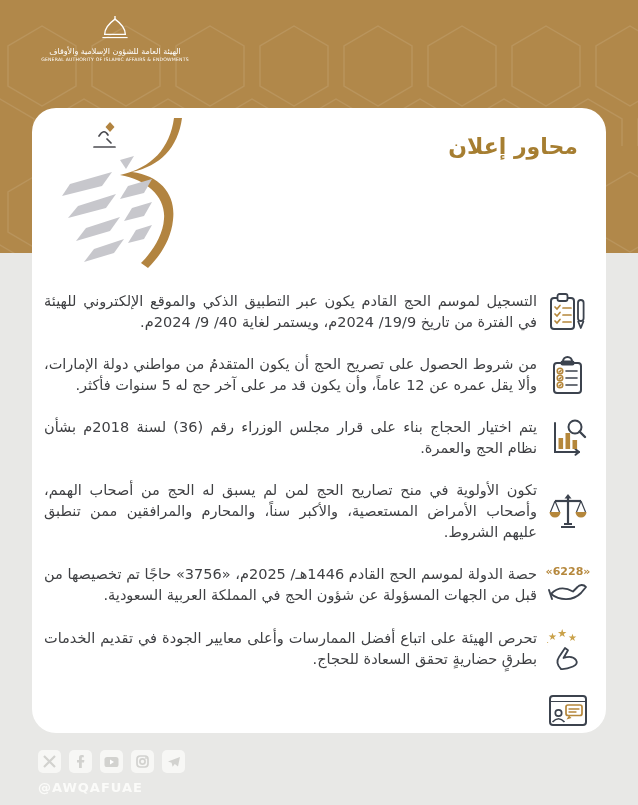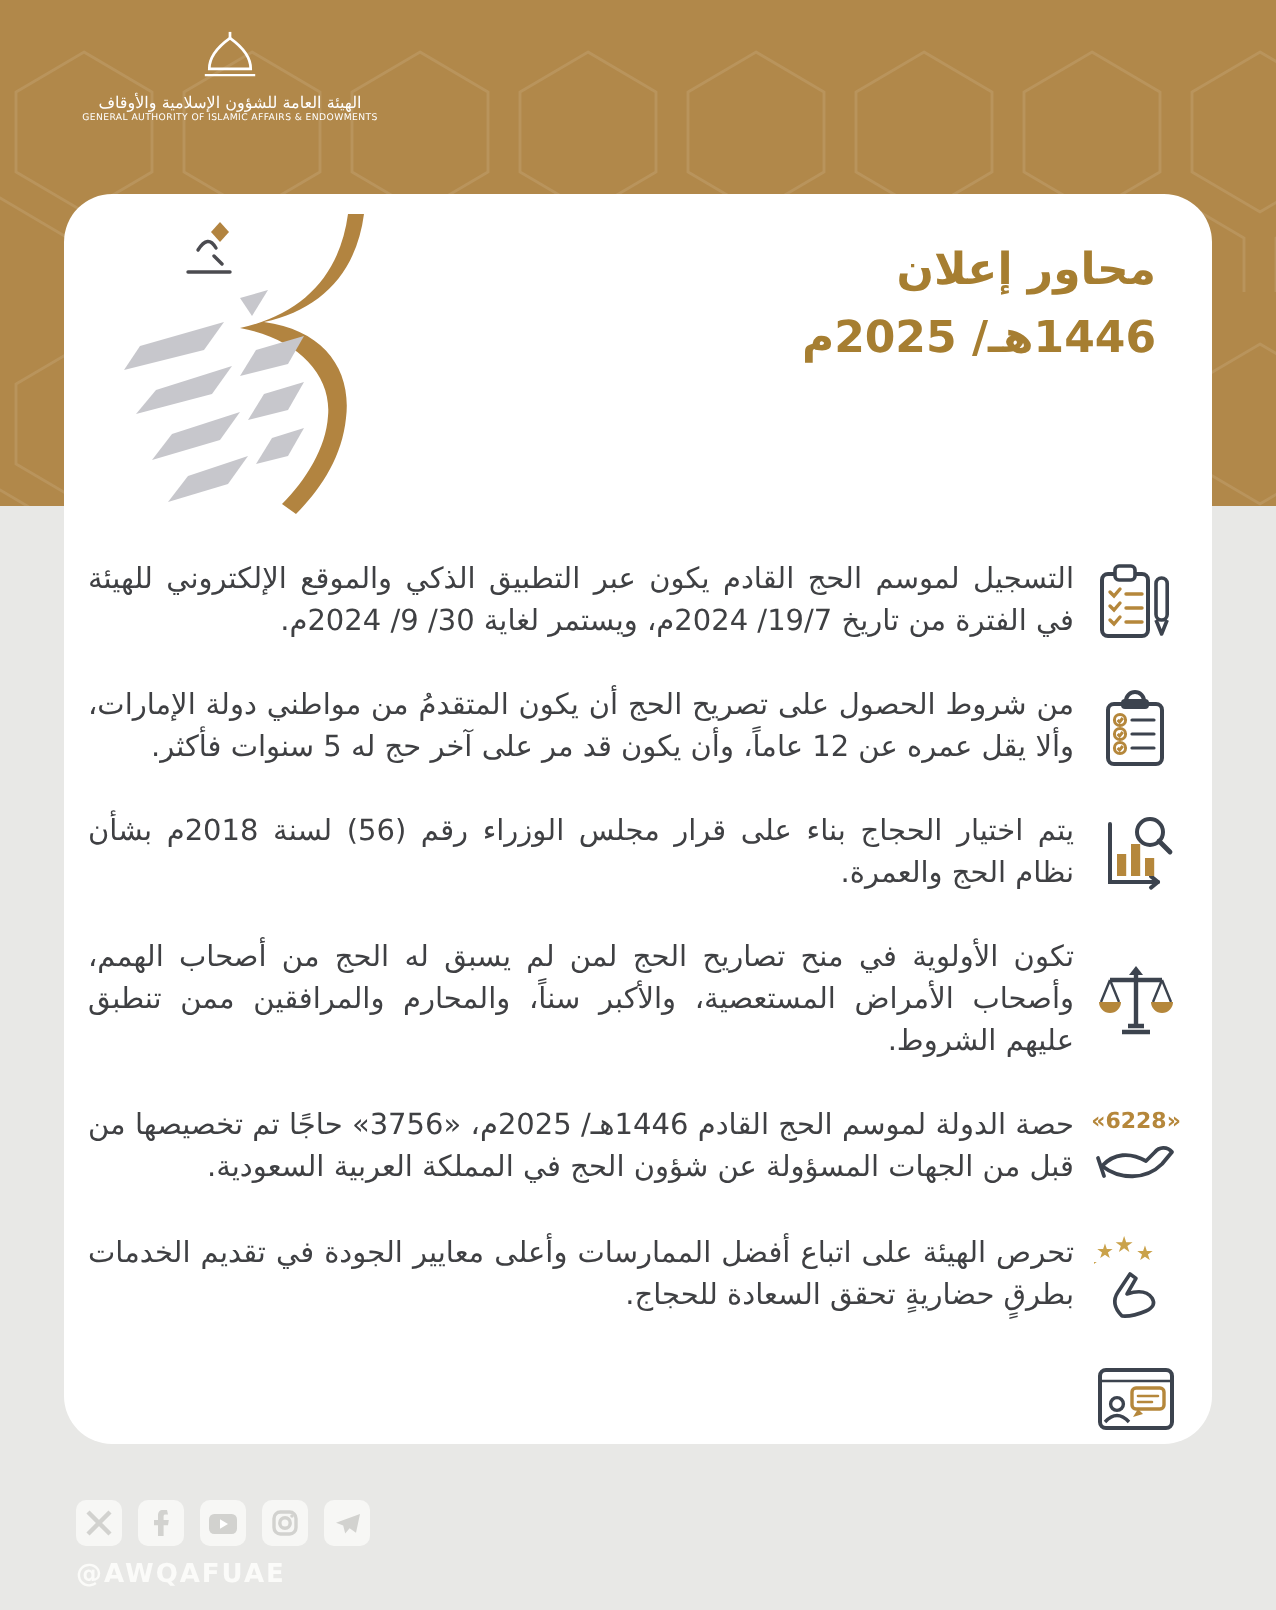--- a/index.html
+++ b/index.html
@@ -7,21 +7,21 @@
     position:relative;width:638px;height:805px;overflow:hidden;
     background:#e8e8e6;font-family:"DejaVu Sans",sans-serif;
   }
   .gold-band{position:absolute;top:0;left:0;width:638px;height:253px;background:#b1884a;}
   .gold-band svg{display:block;}
   
   .brand{position:absolute;top:14px;left:30px;width:170px;display:flex;flex-direction:column;align-items:center;color:#fff;}
   .brand-ar{font-size:8px;margin-top:3px;white-space:nowrap;text-align:right;}
   .brand-en{font-size:4.6px;letter-spacing:.2px;margin-top:1px;white-space:nowrap;}
   
-  .card{position:absolute;left:32px;top:97px;width:574px;height:625px;background:#ffffff;border-radius:24px;}
+  .card{position:absolute;left:32px;top:108px;width:574px;height:625px;background:#ffffff;border-radius:24px;}
   .hajj-logo{position:absolute;top:8px;left:8px;}
   .title{
     position:absolute;top:22px;right:28px;direction:rtl;text-align:right;
     color:#a67e31;font-weight:bold;font-size:22px;line-height:34px;
   }
   .title div{white-space:nowrap;}
   .bullets{
     position:absolute;top:183px;right:14px;left:12px;direction:rtl;
     display:flex;flex-direction:column;gap:21px;
   }
@@ -83,21 +83,20 @@
         <polygon points="38,90 76,78 66,92 28,102"></polygon>
         <polygon points="92,92 112,86 104,100 84,105"></polygon>
         <polygon points="46,112 80,101 70,115 36,125"></polygon>
         <polygon points="96,114 112,109 104,123 88,127"></polygon>
         <polygon points="54,133 84,123 74,137 44,146"></polygon>
       </g>
     </svg>
 
     <div class="title" dir="rtl">
       <div>محاور إعلان</div>
-      <div>1446هـ/ 2025م</div>
     </div>
 
     <div class="bullets" dir="rtl">
 
       <div class="bullet">
         <span class="bullet-icon">
           <svg width="40" height="42" viewBox="0 0 40 42">
             <rect x="3" y="7" width="23" height="31" rx="3" fill="none" stroke="#3c434e" stroke-width="2"></rect>
             <rect x="9.5" y="3" width="10" height="7" rx="2" fill="#ffffff" stroke="#3c434e" stroke-width="1.8"></rect>
             <g stroke="#b5873b" stroke-width="1.7" fill="none" stroke-linecap="round">
@@ -105,21 +104,21 @@
                 <path d="M7,23 l2,2 3,-3.5"></path>
                 <path d="M7,30 l2,2 3,-3.5"></path>
               <path d="M15,17 h8"></path>
                 <path d="M15,24 h8"></path>
                 <path d="M15,31 h8"></path>
             </g>
             <rect x="30" y="9" width="5.6" height="21" rx="2.8" fill="none" stroke="#3c434e" stroke-width="1.8"></rect>
             <path d="M30,30 l2.8,7 2.8,-7" fill="none" stroke="#3c434e" stroke-width="1.8" stroke-linejoin="round"></path>
           </svg>
         </span>
-        <p class="bullet-text">التسجيل لموسم الحج القادم يكون عبر التطبيق الذكي والموقع الإلكتروني للهيئة في الفترة من تاريخ 19/7/ 2024م، ويستمر لغاية 30/ 9/ 2024م.</p>
+        <p class="bullet-text">التسجيل لموسم الحج القادم يكون عبر التطبيق الذكي والموقع الإلكتروني للهيئة في الفترة من تاريخ 19/9/ 2024م، ويستمر لغاية 40/ 9/ 2024م.</p>
       </div>
 
       <div class="bullet">
         <span class="bullet-icon">
           <svg width="40" height="42" viewBox="0 0 40 42">
             <rect x="6" y="9" width="27" height="30" rx="3" fill="none" stroke="#3c434e" stroke-width="2"></rect>
             <path d="M15,9 v-1.5 a4.5,4.5 0 0 1 9,0 V9" fill="none" stroke="#3c434e" stroke-width="2"></path>
             <rect x="12.5" y="6.5" width="14" height="5" rx="2" fill="#3c434e"></rect>
             <g fill="none" stroke="#b5873b" stroke-width="1.5">
               <circle cx="12" cy="17" r="2.8"></circle>
@@ -144,21 +143,21 @@
           <svg width="40" height="42" viewBox="0 0 40 42">
             <path d="M7,6 V35 H31" fill="none" stroke="#3c434e" stroke-width="2" stroke-linecap="round"></path>
             <path d="M31,35 l-3.5,-2.8 M31,35 l-3.5,2.8" stroke="#3c434e" stroke-width="2" stroke-linecap="round"></path>
             <rect x="10.5" y="21" width="4.6" height="11" fill="#b5873b"></rect>
             <rect x="17.5" y="16" width="4.6" height="16" fill="#b5873b"></rect>
             <rect x="24.5" y="23" width="4.6" height="9" fill="#b5873b"></rect>
             <circle cx="27" cy="10" r="6.5" fill="none" stroke="#3c434e" stroke-width="2"></circle>
             <line x1="31.5" y1="14.5" x2="37" y2="20" stroke="#3c434e" stroke-width="2.4" stroke-linecap="round"></line>
           </svg>
         </span>
-        <p class="bullet-text">يتم اختيار الحجاج بناء على قرار مجلس الوزراء رقم (56) لسنة 2018م بشأن نظام الحج والعمرة.</p>
+        <p class="bullet-text">يتم اختيار الحجاج بناء على قرار مجلس الوزراء رقم (36) لسنة 2018م بشأن نظام الحج والعمرة.</p>
       </div>
 
       <div class="bullet">
         <span class="bullet-icon">
           <svg width="40" height="42" viewBox="0 0 40 42">
             <line x1="20" y1="7" x2="20" y2="33" stroke="#3c434e" stroke-width="2.2"></line>
             <line x1="7" y1="10" x2="33" y2="10" stroke="#3c434e" stroke-width="2.2"></line>
             <polygon points="20,3 23.5,7.5 16.5,7.5" fill="#3c434e"></polygon>
             <path d="M13,36 h14 M16,33 h8" stroke="#3c434e" stroke-width="2.2"></path>
             <g stroke="#3c434e" stroke-width="1.2" fill="none">

